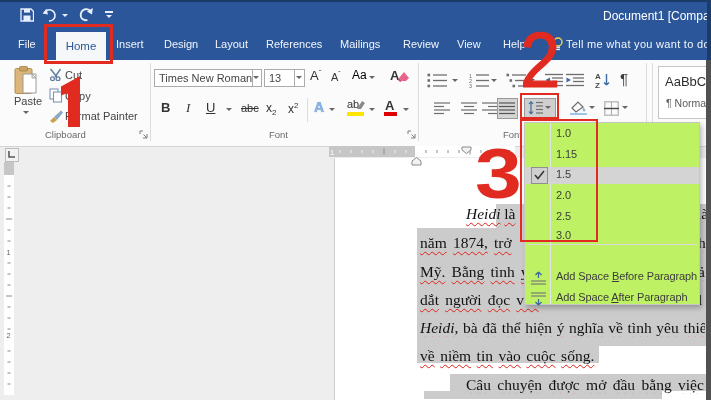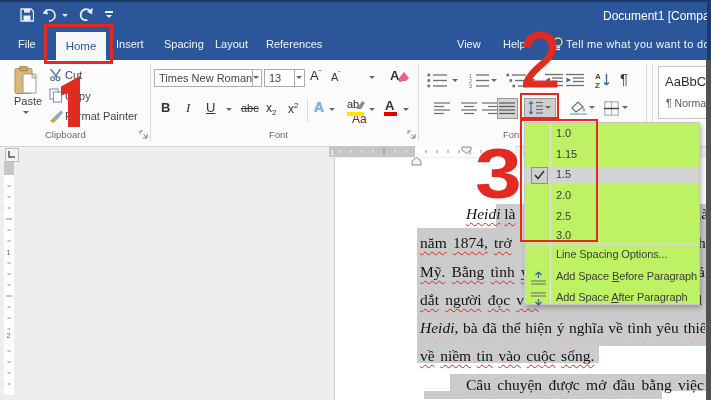--- a/index.html
+++ b/index.html
@@ -48,23 +48,25 @@
     <path d="M14.8 1 L14 7.5 L9 4.5 Z" fill="#e8eefb"></path>
   </svg>
   <div class="abs" style="left:105px;top:9px;width:8px;height:1.5px;background:#e8eefb;"></div>
   <div class="caret" style="left:106px;top:13px;border-top-color:#e8eefb;"></div>
   <div class="abs" id="docname">Document1 [Compatib</div>
 </div>
 <div class="abs" id="tabrow">
   <div class="tab" style="left:18px;">File</div>
   <div class="abs" id="hometab">Home</div>
   <div class="tab" style="left:116px;">Insert</div>
-  <div class="tab" style="left:164px;">Spacing</div>
+  <div class="tab" style="left:164px;">Design</div>
   <div class="tab" style="left:215px;">Layout</div>
   <div class="tab" style="left:266px;">References</div>
+  <div class="tab" style="left:340px;">Mailings</div>
+  <div class="tab" style="left:403px;">Review</div>
   <div class="tab" style="left:457px;">View</div>
   <div class="tab" style="left:503px;">Help</div>
   <svg class="abs" style="left:552px;top:9px;" width="12" height="15" viewBox="0 0 12 15">
     <circle cx="6" cy="5" r="4" fill="none" stroke="#f0d84c" stroke-width="1.4"></circle>
     <rect x="4" y="9.5" width="4" height="1.4" fill="#e8eefb"></rect>
     <rect x="4" y="11.7" width="4" height="1.4" fill="#e8eefb"></rect>
   </svg>
   <div class="tab" style="left:566px;letter-spacing:0.3px;">Tell me what you want to do</div>
 </div>
 <div class="abs" id="ribbon">
@@ -100,21 +102,21 @@
   <div class="gdiv" style="left:150px;"></div>
 
   <div class="cbox" style="left:154px;top:9px;width:98px;height:16px;line-height:16px;padding-left:4px;overflow:hidden;white-space:nowrap;">Times New Roman</div>
   <div class="cbox" style="left:252px;top:9px;width:8px;height:16px;"></div>
   <div class="caret" style="left:253px;top:16px;"></div>
   <div class="cbox" style="left:264px;top:9px;width:30px;height:16px;line-height:16px;padding-left:4px;">13</div>
   <div class="cbox" style="left:294px;top:9px;width:9px;height:16px;"></div>
   <div class="caret" style="left:296px;top:16px;"></div>
   <div class="ric" style="left:310px;top:8px;font-size:13px;color:#333;">A<sup style="font-size:8px;">ˆ</sup></div>
   <div class="ric" style="left:331px;top:10px;font-size:11px;color:#333;">A<sup style="font-size:7px;">ˆ</sup></div>
-  <div class="ric" style="left:352px;top:8px;font-size:12px;color:#7f1d1d;margin-top:44px;">Aa</div>
+  <div class="ric" style="left:352px;top:8px;font-size:12px;color:#000000;">Aa</div>
   <div class="caret" style="left:369px;top:16px;"></div>
   <div class="ric" style="left:390px;top:8px;font-size:13px;color:#333;font-weight:bold;">A</div>
   <svg class="abs" style="left:398px;top:10px;" width="12" height="12" viewBox="0 0 12 12">
     <path d="M1 8 L6 2 L11 8 L8 11 L4 11 Z" fill="#e8638c"></path>
     <path d="M1 8 L4 11 L2 12 L0 10 Z" fill="#d14a75"></path>
   </svg>
   <div class="ric" style="left:161px;top:40px;font-weight:bold;font-size:13px;color:#333;">B</div>
   <div class="ric" style="left:186px;top:40px;font-style:italic;font-size:13px;font-family:'Liberation Serif',serif;color:#333;">I</div>
   <div class="ric" style="left:206px;top:40px;font-size:13px;color:#333;text-decoration:underline;">U</div>
   <div class="caret" style="left:226px;top:48px;"></div>
@@ -360,21 +362,20 @@
   <svg class="abs" style="left:9px;top:47px;" width="11" height="10" viewBox="0 0 11 10">
       <path d="M1 5 L4 8.5 L10 1" stroke="#333" stroke-width="1.5" fill="none"></path>
     </svg>
   <div class="mi" style="top:4px;">1.0</div>
   <div class="mi" style="top:25px;">1.15</div>
   <div class="mi" style="top:45px;">1.5</div>
   <div class="mi" style="top:66px;">2.0</div>
   <div class="mi" style="top:87px;">2.5</div>
   <div class="mi" style="top:106px;">3.0</div>
   <div class="abs" style="left:2px;top:121px;width:171px;height:1px;background:#d9d9d9;"></div>
-  <div class="mi" style="top:125px;">Line Spacing Options...</div>
   <div class="mi" style="top:147px;">Add Space <u>B</u>efore Paragraph</div>
   <div class="mi" style="top:168px;">Add Space <u>A</u>fter Paragraph</div>
   <svg class="abs" style="left:5px;top:148px;" width="17" height="14" viewBox="0 0 17 14">
     <path d="M8.5 0 V6 M8.5 0 L5.5 3 M8.5 0 L11.5 3" stroke="#3b6aa0" stroke-width="1.3" fill="none" transform="translate(0,1)"></path>
     <g stroke="#7a7a7a" stroke-width="1.2">
         <line x1="1" y1="10" x2="16" y2="10"></line>
         <line x1="1" y1="13" x2="16" y2="13"></line>
       </g>
   </svg>
   <svg class="abs" style="left:5px;top:169px;" width="17" height="14" viewBox="0 0 17 14">

